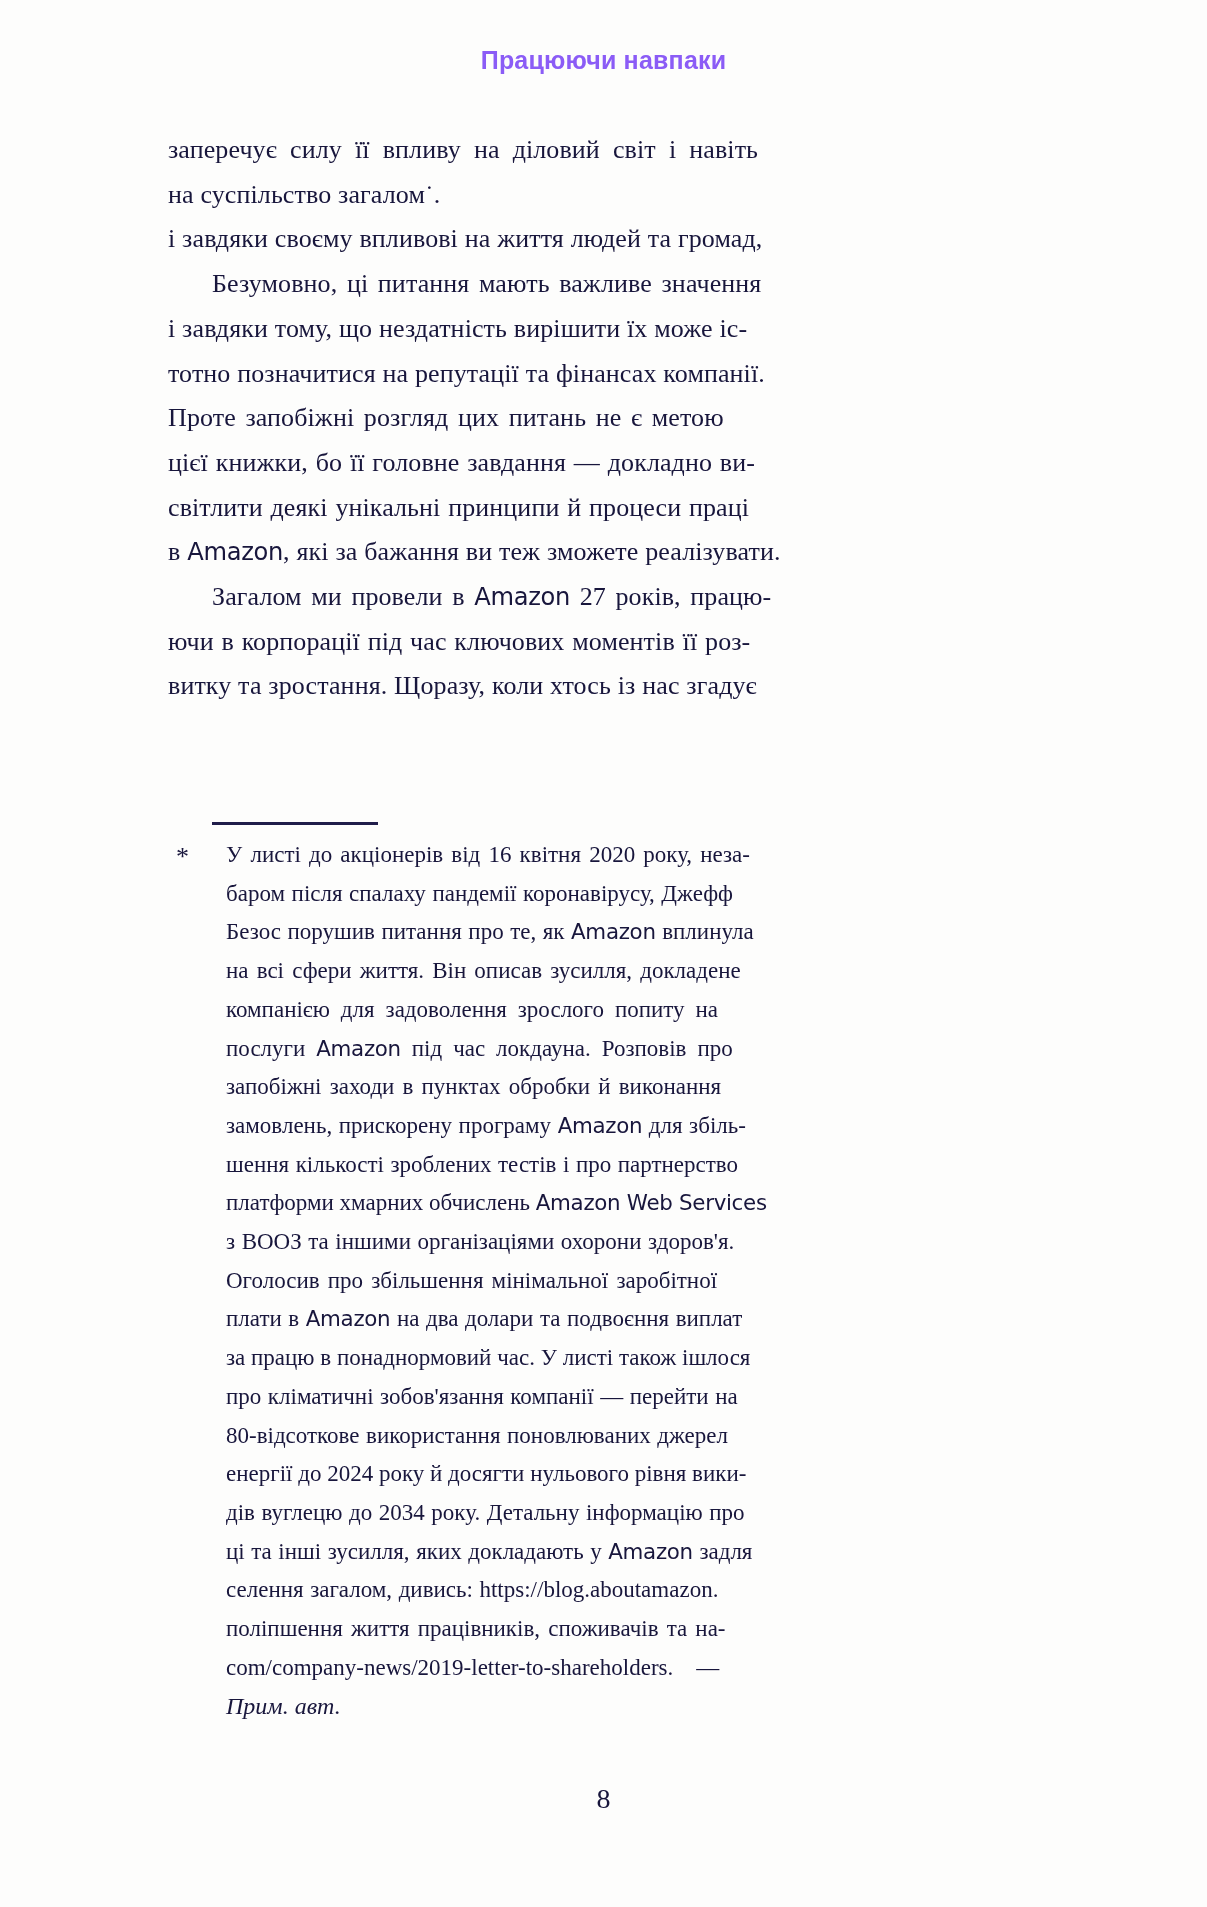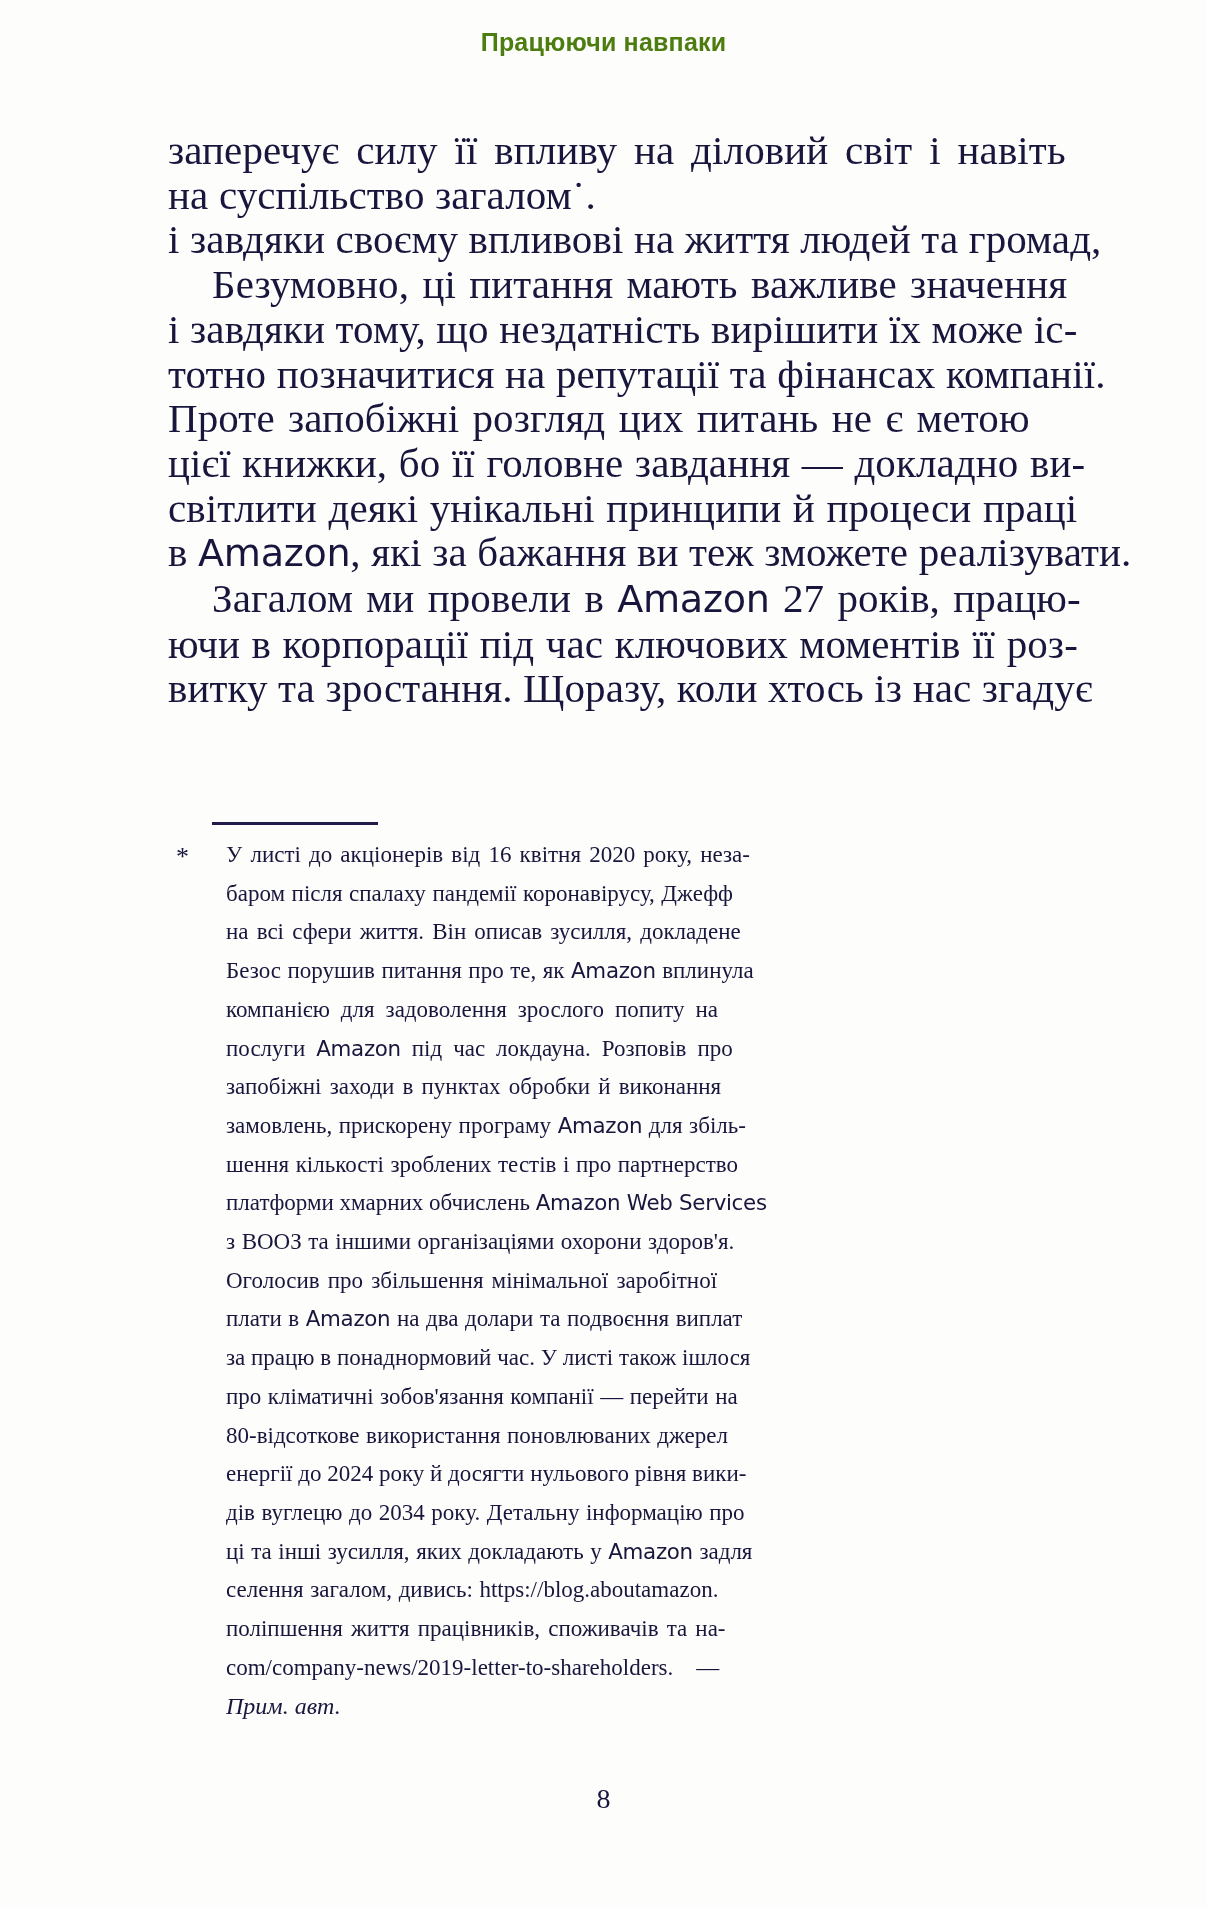--- a/index.html
+++ b/index.html
@@ -16,41 +16,41 @@
     background: #fdfdfc;
     overflow: hidden;
     font-family: "Liberation Serif", "DejaVu Serif", serif;
     color: #17163a;
     -webkit-font-smoothing: antialiased;
   }
 
   
   .running-head {
     position: absolute;
-    top: 28px;
+    top: 46px;
     left: 0;
     right: 0;
     text-align: center;
     font-family: "Liberation Sans", "DejaVu Sans", sans-serif;
     font-weight: 700;
     font-size: 25px;
     letter-spacing: 0.2px;
-    color: #4d7c0f;
+    color: #8b5cf6;
   }
 
   
   .body-block {
     position: absolute;
     top: 128px;
     left: 168px;
     width: 748px;
   }
   .body-line {
     display: block;
-    font-size: 41px;
+    font-size: 26px;
     line-height: 44.7px;
     color: #18163c;
     white-space: pre;
     letter-spacing: 0.1px;
   }
   .body-line.justify {
     
     word-spacing: 0px;
   }
   .body-line.j1 { word-spacing: 6.5px; }
@@ -148,22 +148,22 @@
       <span class="body-line justify j4">витку та зростання. Щоразу, коли хтось із нас згадує</span>
     </div>
 
   <div class="footnote-rule"></div>
 
   <div class="footnote">
     <span class="fn-marker">*</span>
     <div class="fn-body">
         <span class="fn-line k2">У листі до акціонерів від 16 квітня 2020 року, неза-</span>
         <span class="fn-line k3">баром після спалаху пандемії коронавірусу, Джефф</span>
+        <span class="fn-line k3">Безос порушив питання про те, як <span class="brand">Amazon</span> вплинула</span>
         <span class="fn-line k2">на всі сфери життя. Він описав зусилля, докладене</span>
-        <span class="fn-line k3">Безос порушив питання про те, як <span class="brand">Amazon</span> вплинула</span>
         <span class="fn-line k1">компанією для задоволення зрослого попиту на</span>
         <span class="fn-line k1">послуги <span class="brand">Amazon</span> під час локдауна. Розповів про</span>
         <span class="fn-line k2">запобіжні заходи в пунктах обробки й виконання</span>
         <span class="fn-line k3">замовлень, прискорену програму <span class="brand">Amazon</span> для збіль-</span>
         <span class="fn-line k3">шення кількості зроблених тестів і про партнерство</span>
         <span class="fn-line k4">платформи хмарних обчислень <span class="brand">Amazon Web Services</span></span>
         <span class="fn-line k3">з ВООЗ та іншими організаціями охорони здоров'я.</span>
         <span class="fn-line k2">Оголосив про збільшення мінімальної заробітної</span>
         <span class="fn-line k3">плати в <span class="brand">Amazon</span> на два долари та подвоєння виплат</span>
         <span class="fn-line k4">за працю в понаднормовий час. У листі також ішлося</span>

